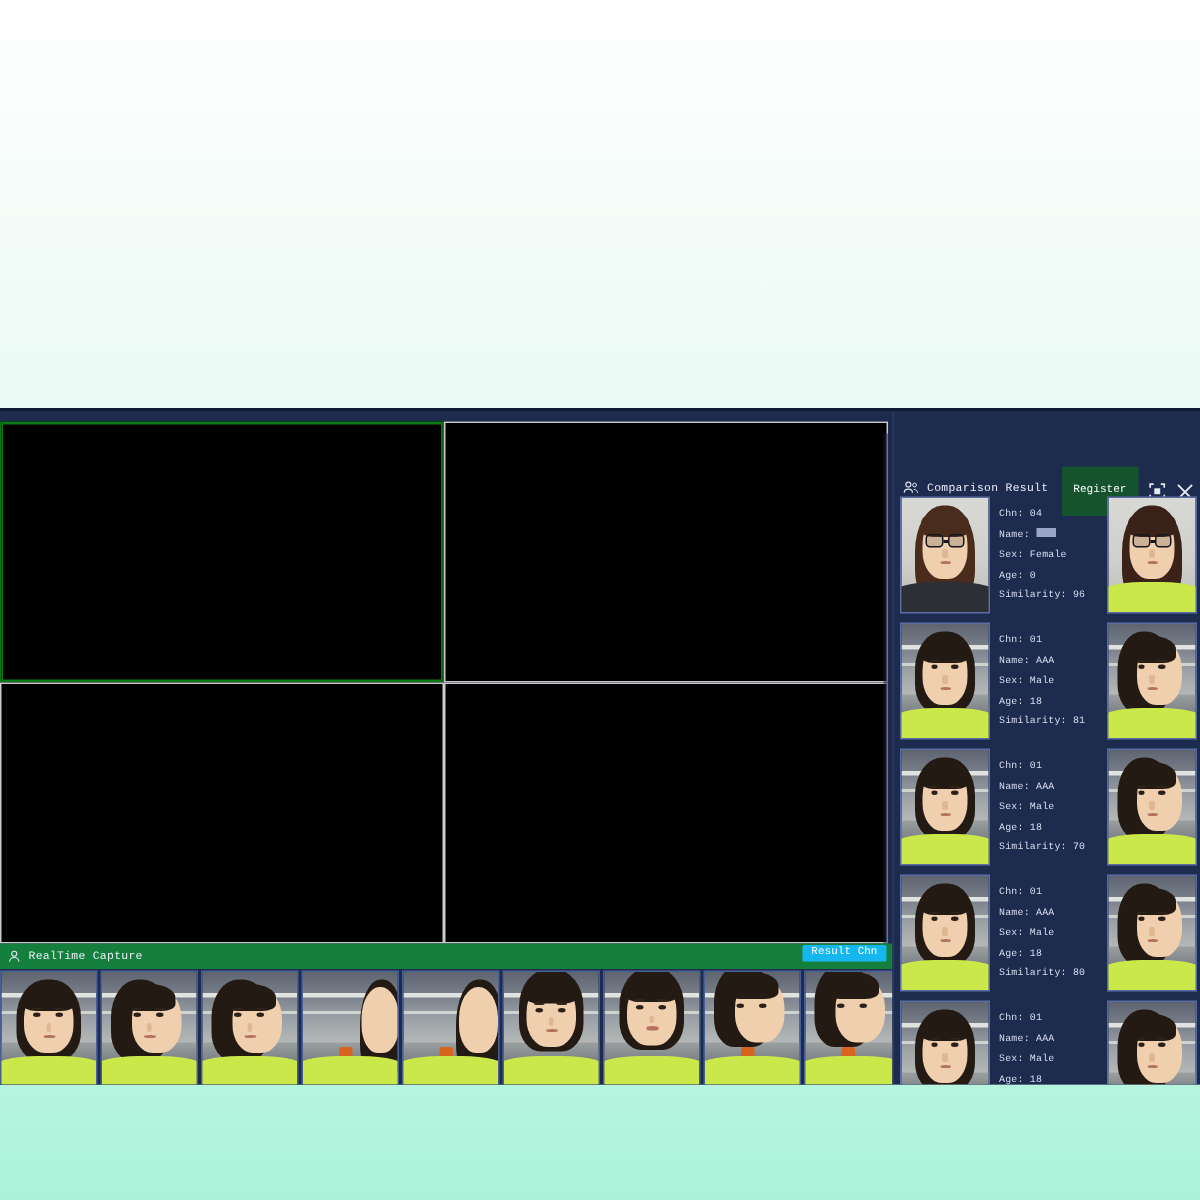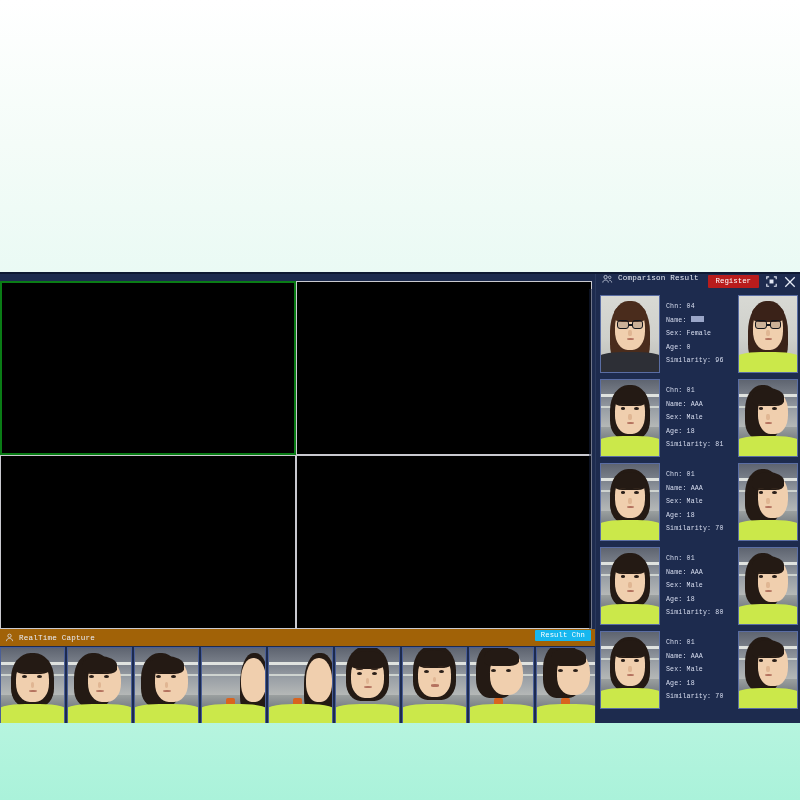--- a/index.html
+++ b/index.html
@@ -92,21 +92,21 @@
     border: 1px solid #c9c9cf;
     position: relative;
   }
   .video-pane.selected {
     border: 1px solid #0a7c16;
     box-shadow: inset 0 0 0 1px #0a7c16;
   }
 
   .capture-bar {
     height: 17px;
-    background: #a16207;
+    background: #15803d;
     display: flex;
     align-items: center;
     padding: 0 4px 0 5px;
     position: relative;
   }
 
   .capture-bar .cap-icon { margin-right: 5px; display: flex; align-items: center; }
   .capture-bar .cap-label {
     color: #e9edf6;
     font-family: "Liberation Mono", monospace;
@@ -156,46 +156,47 @@
     background: #1d2b4e;
     border-left: 1px solid #2b3a5e;
     display: flex;
     flex-direction: column;
     position: relative;
   }
 
   .panel-header {
     height: 20px;
     display: flex;
-    align-items: flex-start;
+    align-items: flex-end;
     padding: 0 5px 0 6px;
     position: relative;
     flex: 0 0 20px;
+    margin-top: 36px;
   }
   .panel-header .ph-icon { margin-right: 5px; display: flex; align-items: center; }
   .panel-header .ph-title {
     color: #e9edf6;
     font-family: "Liberation Mono", monospace;
     font-size: 7.6px;
     letter-spacing: 0.2px;
   }
   .panel-header .ph-actions {
     position: absolute;
     right: 4px;
     top: 1px;
     display: flex;
     align-items: center;
     gap: 7px;
   }
   .register-btn {
-    background: #b91c1c;
+    background: #14532d;
     color: #ffffff;
     font-family: "Liberation Mono", monospace;
     font-size: 7.4px;
-    padding: 3px 8px;
+    padding: 13px 8px;
     border: none;
     border-radius: 1px;
     line-height: 1;
     cursor: pointer;
   }
   .icon-btn { cursor: pointer; display: flex; align-items: center; }
 
   .result-list {
     flex: 1;
     overflow: hidden;

